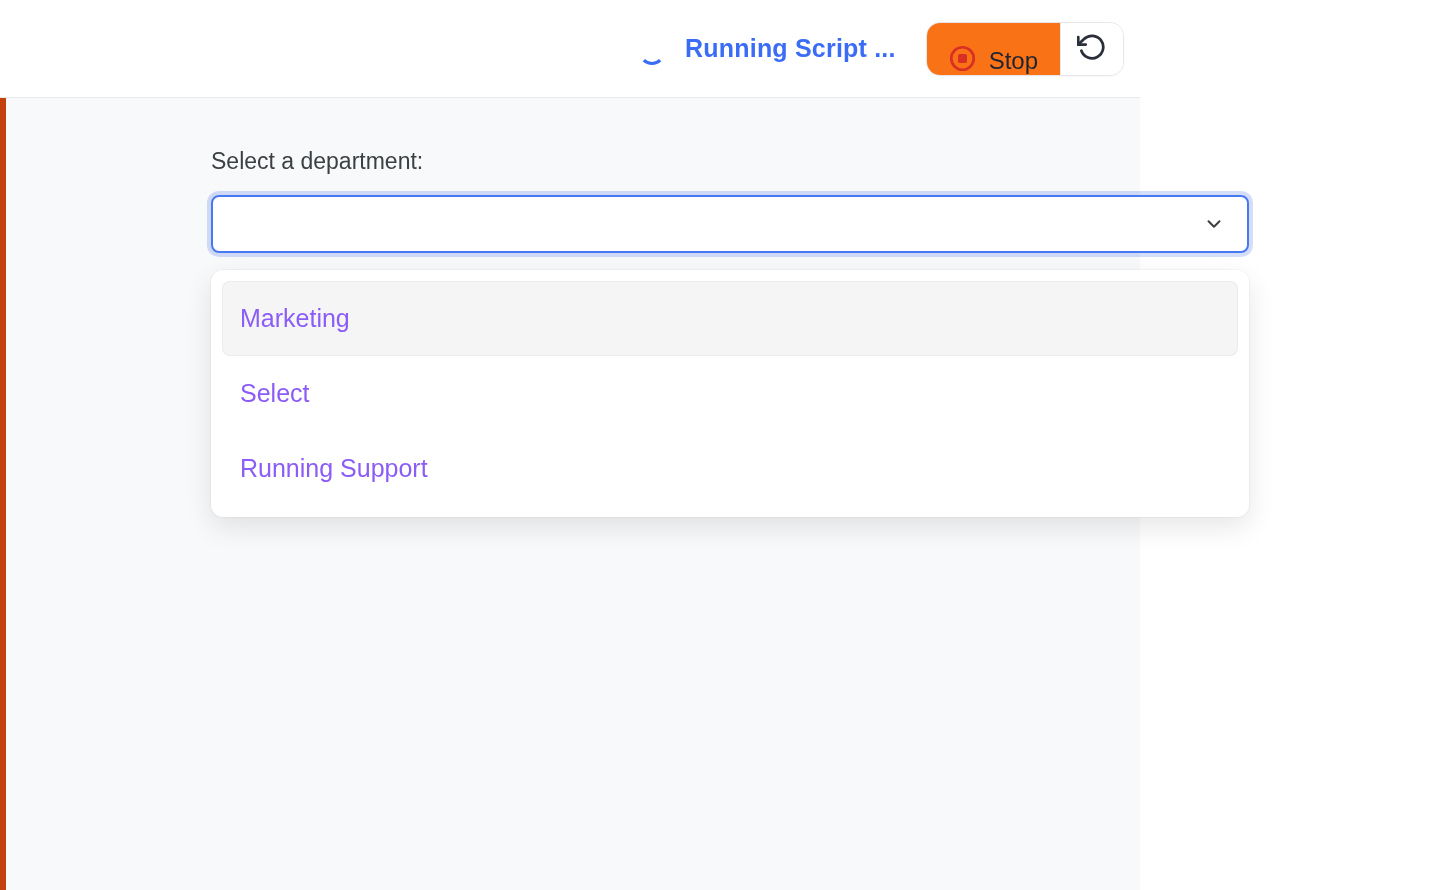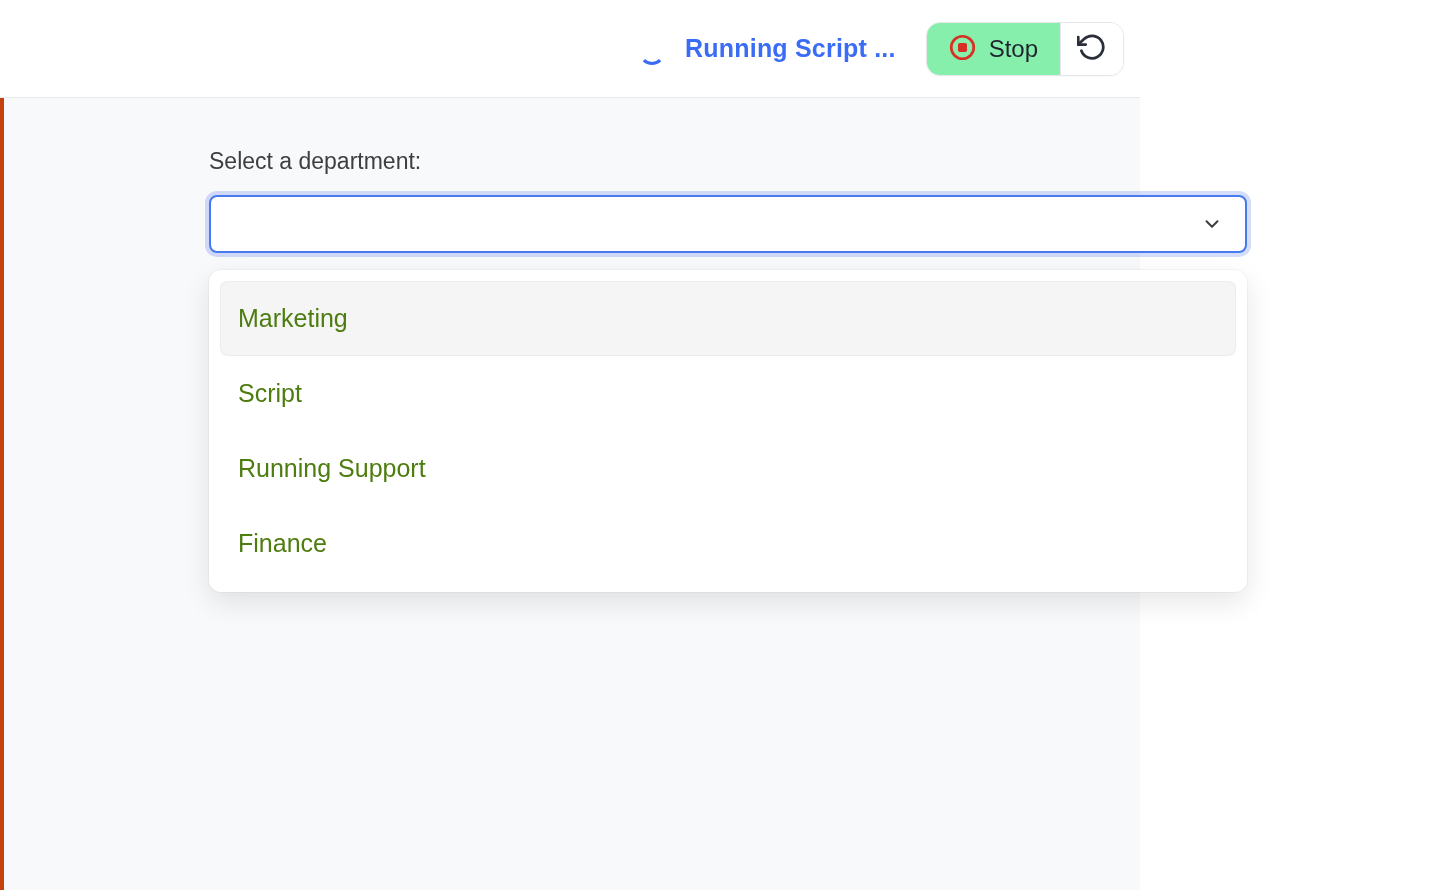--- a/index.html
+++ b/index.html
@@ -53,24 +53,24 @@
     align-items: stretch;
     height: 54px;
     background: #ffffff;
     border: 1px solid #e5e7eb;
     border-radius: 14px;
     overflow: hidden;
     box-shadow: 0 1px 2px rgba(0,0,0,0.03);
   }
   .stop-button {
     display: flex;
-    align-items: center;
+    align-items: flex-end;
     gap: 13px;
     padding: 0 22px;
-    background: #86efac;
+    background: #f97316;
     border: none;
     cursor: pointer;
     font-family: "Liberation Sans", sans-serif;
   }
   .stop-label {
     font-size: 24px;
     color: #1f2430;
     font-weight: 500;
   }
   .group-divider {
@@ -84,21 +84,21 @@
     justify-content: center;
     background: #ffffff;
     border: none;
     cursor: pointer;
   }
 
   
   .content {
     flex: 1 1 auto;
     background: #f8f9fa;
-    border-left: 4px solid #c2410c;
+    border-left: 6px solid #c2410c;
     padding: 50px 0 0 205px;
   }
   .field-label {
     display: block;
     font-size: 23px;
     color: #3c4043;
     margin-bottom: 20px;
   }
   .select-control {
     width: 1038px;
@@ -129,21 +129,21 @@
     border-radius: 12px;
     box-shadow: 0 10px 28px rgba(0,0,0,0.10), 0 0 0 1px rgba(0,0,0,0.03);
     padding: 11px;
   }
   .dropdown-option {
     height: 75px;
     display: flex;
     align-items: center;
     padding-left: 18px;
     font-size: 25px;
-    color: #4d7c0f;
+    color: #8b5cf6;
     border-radius: 8px;
     cursor: pointer;
   }
   .dropdown-option.highlighted {
     background: #f5f5f6;
     box-shadow: inset 0 0 0 1px #ececee;
   }
 </style>
 </head>
 <body>
@@ -185,19 +185,18 @@
       <span class="select-value"></span>
       <span class="chevron-icon">
         <svg width="22" height="22" viewBox="0 0 24 24" fill="none" stroke="#3c4043" stroke-width="2.2" stroke-linecap="round" stroke-linejoin="round">
           <polyline points="6 9 12 15 18 9"></polyline>
         </svg>
       </span>
     </div>
 
     <div class="dropdown-panel">
       <div class="dropdown-option highlighted">Marketing</div>
-      <div class="dropdown-option">Script</div>
+      <div class="dropdown-option">Select</div>
       <div class="dropdown-option">Running Support</div>
-      <div class="dropdown-option">Finance</div>
     </div>
   </div>
 
 </div>
 
 </body></html>

